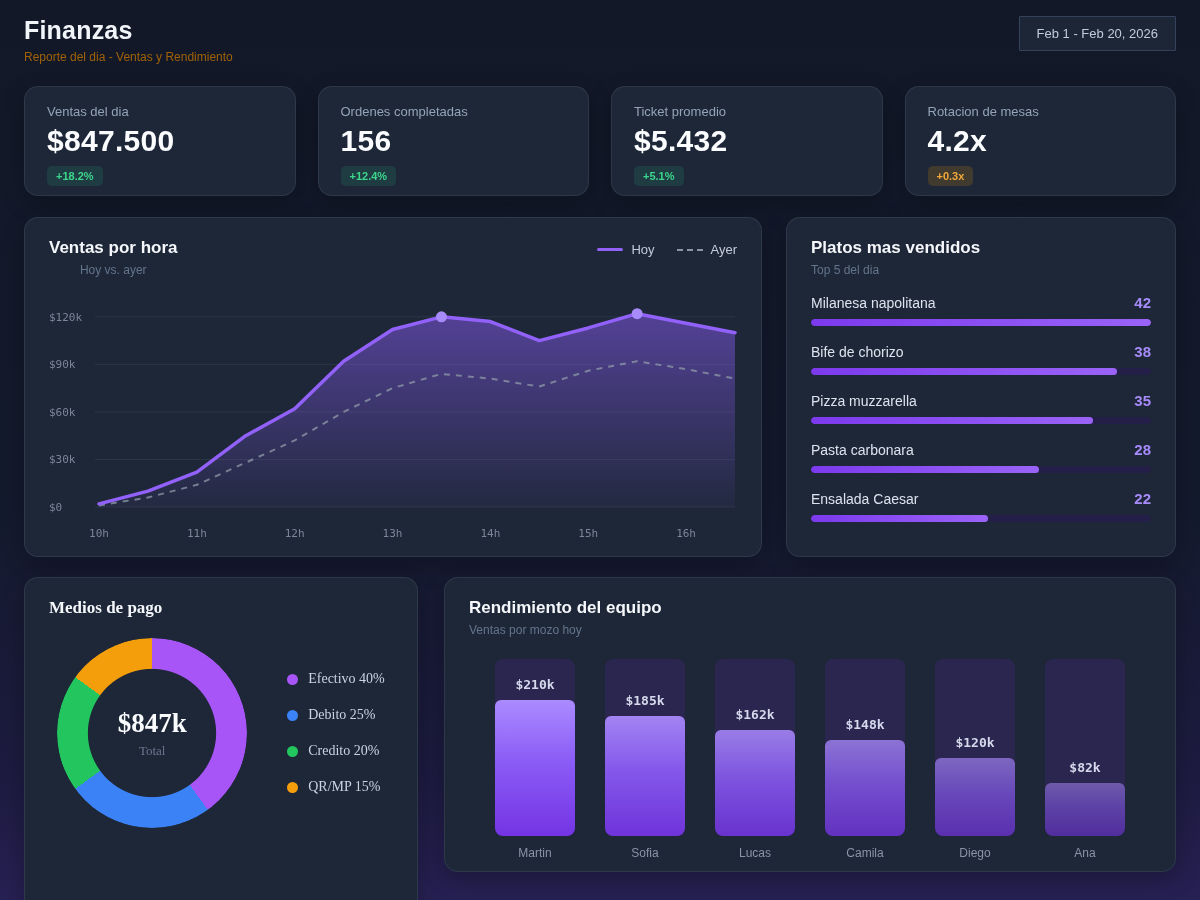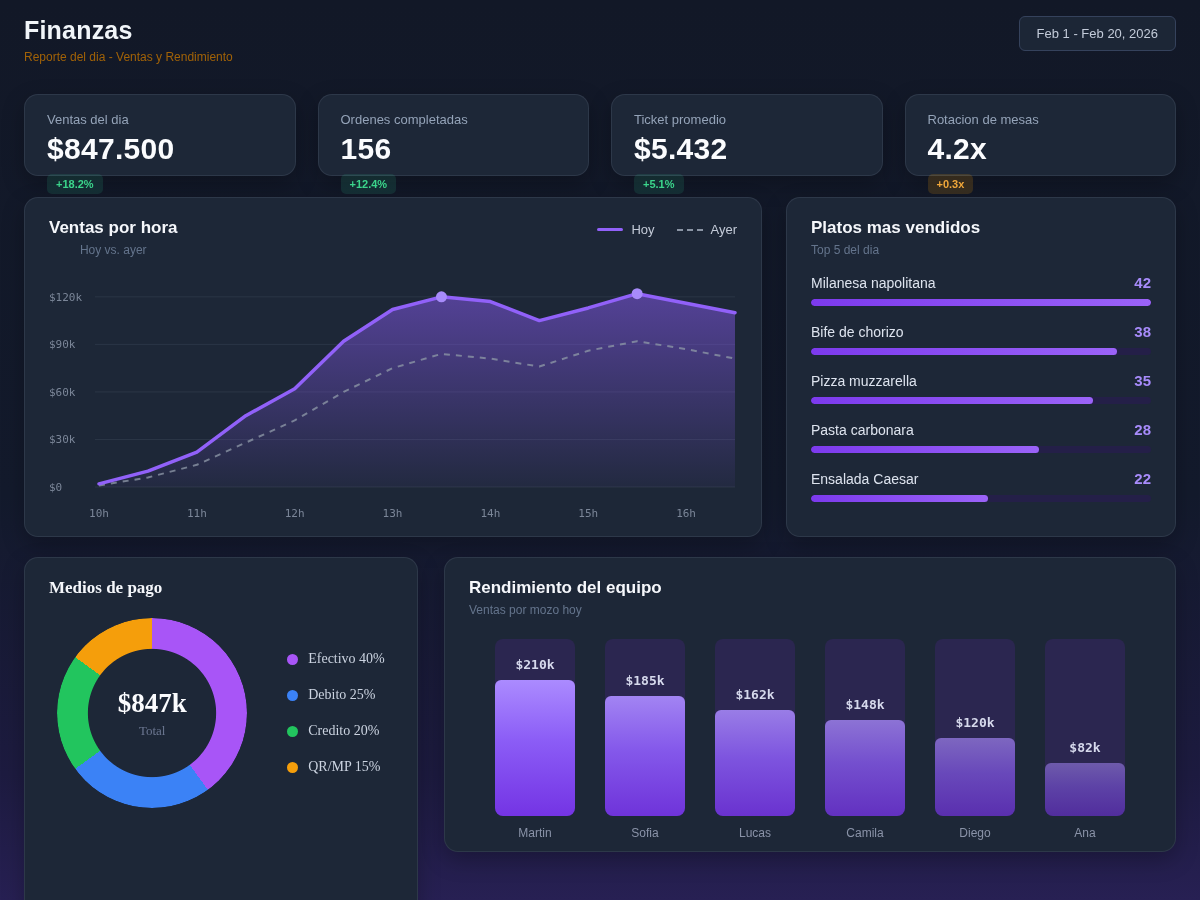--- a/index.html
+++ b/index.html
@@ -5,37 +5,37 @@
   * { margin:0; padding:0; box-sizing:border-box; }
   html,body { width:1200px; height:900px; overflow:hidden; }
   body {
     font-family:"Liberation Sans","DejaVu Sans",sans-serif;
     color:#f1f5f9;
     background:linear-gradient(180deg,#121827 0%,#131a2c 55%,#1d1b40 86%,#272053 100%);
   }
   .page { padding:16px 24px 0; }
 
   
-  .header { display:flex; justify-content:space-between; align-items:flex-start; margin-bottom:30px; }
+  .header { display:flex; justify-content:space-between; align-items:flex-start; margin-bottom:22px; }
   .title { font-size:25px; font-weight:800; letter-spacing:.2px; }
   .subtitle { font-size:12px; color:#a16207; margin-top:5px; }
   .date-pill {
-    background:#1c2636; border:1px solid #35425c; border-radius:6px;
+    background:#1c2636; border:1px solid #35425c; border-radius:1px;
     padding:9px 17px; font-size:13px; color:#c3cbd9; cursor:pointer;
   }
 
   
   .card {
     background:#1d2737; border:1px solid rgba(148,163,184,.14);
     border-radius:14px; box-shadow:0 8px 22px rgba(0,0,0,.25);
   }
 
   
   .kpi-row { display:grid; grid-template-columns:repeat(4,1fr); gap:22px; }
-  .kpi-card { height:82px; padding:17px 22px; }
+  .kpi-card { height:110px; padding:17px 22px; }
   .kpi-label { font-size:13px; color:#94a3b8; }
   .kpi-value { font-size:30px; font-weight:800; color:#fbfcfe; margin:5px 0 8px; letter-spacing:.3px; }
   .kpi-badge { display:inline-block; font-size:11px; font-weight:700; padding:4px 9px; border-radius:5px; }
   .tone-green { color:#3cd68c; background:rgba(52,211,153,.13); }
   .tone-amber { color:#f2a93b; background:rgba(245,158,11,.17); }
 
   
   .mid-row { display:grid; grid-template-columns:738px 390px; gap:24px; margin-top:21px; }
   .panel { padding:20px 24px; }
   .panel-title { font-size:17px; font-weight:800; color:#f5f7fb; }

